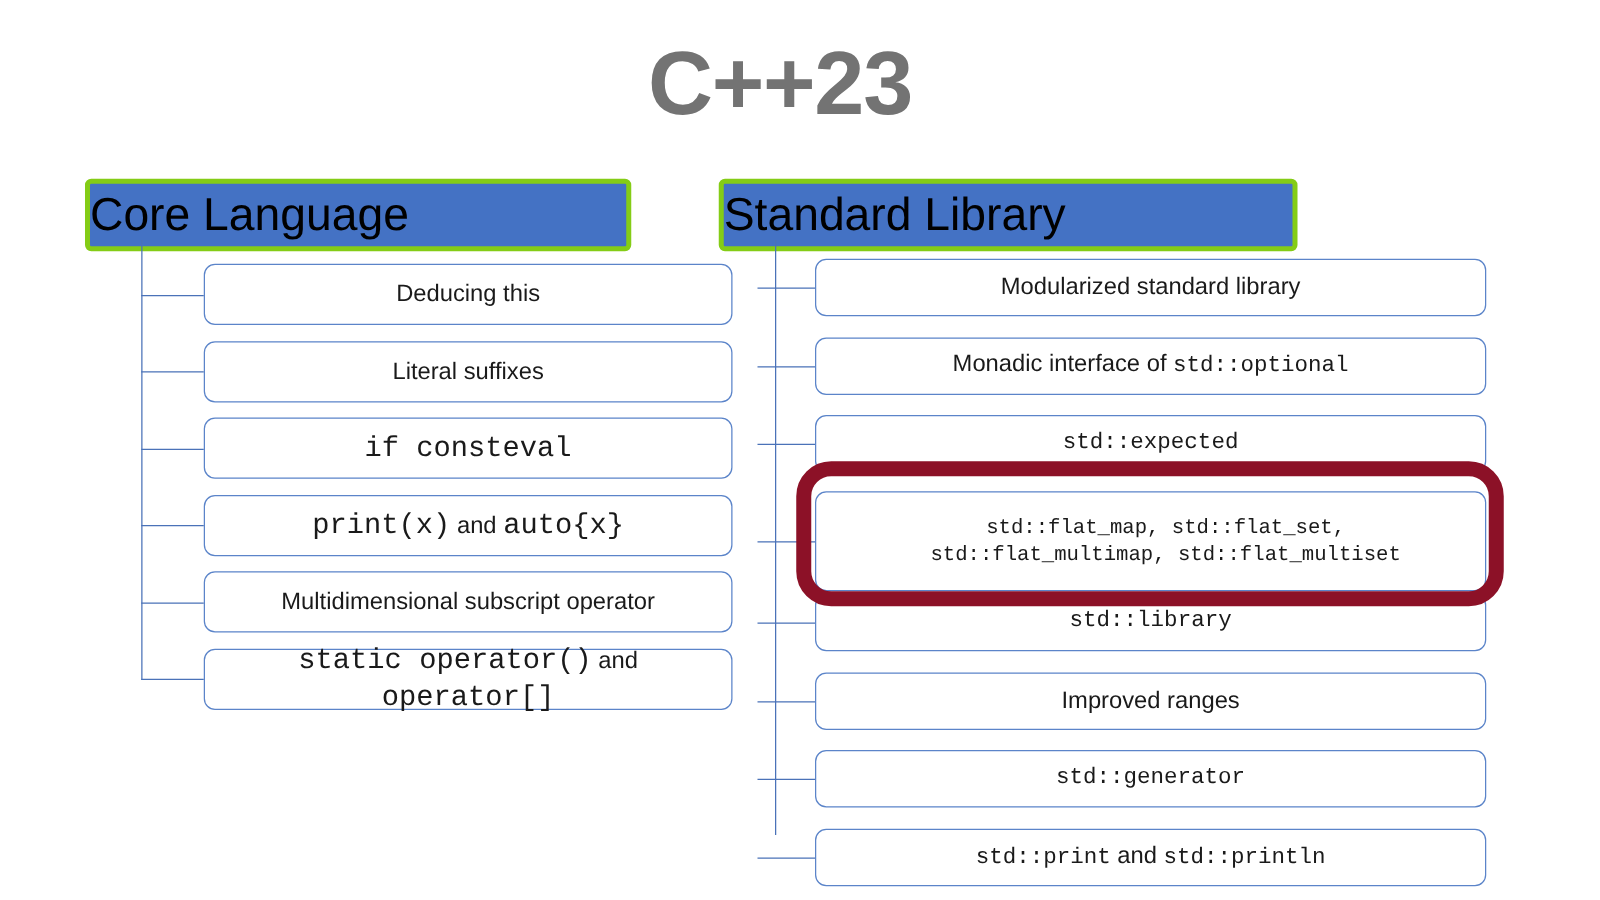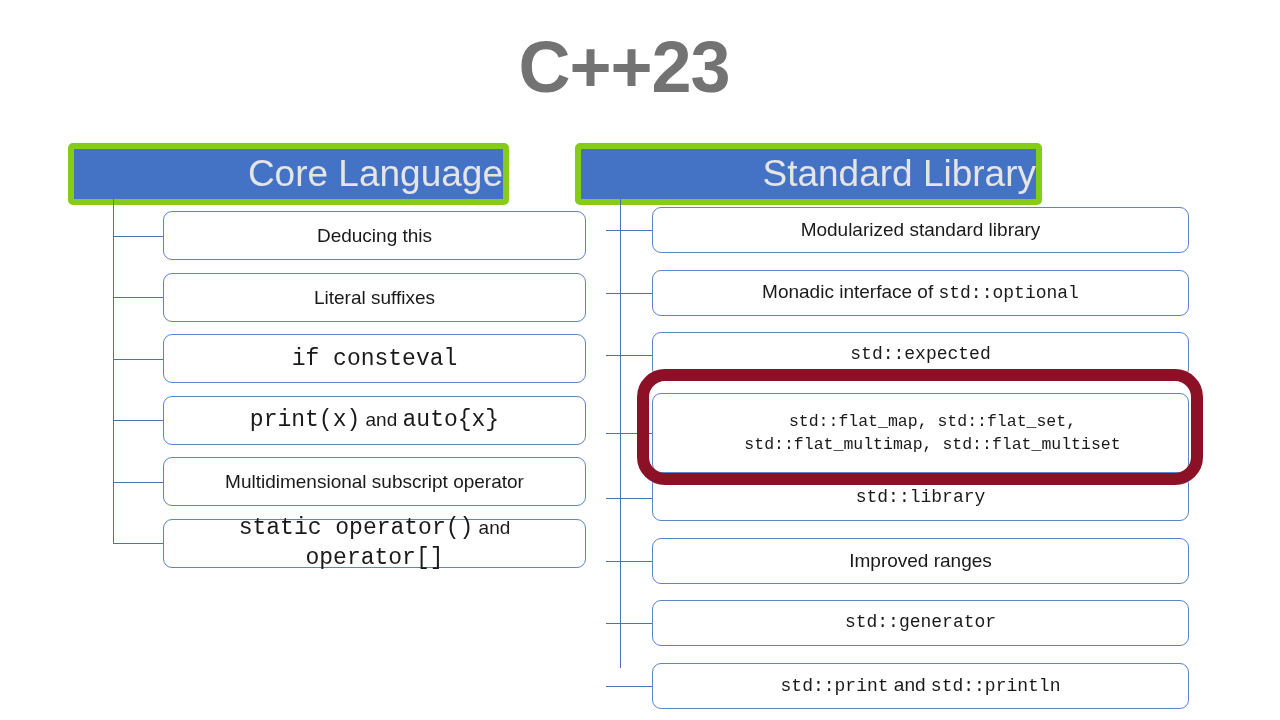--- a/index.html
+++ b/index.html
@@ -6,22 +6,22 @@
   .stage{
     position:relative;width:1280px;height:720px;background:#ffffff;overflow:hidden;
     font-family:"Liberation Sans",sans-serif;color:var(--text_dark,#1a1a1a);
   }
   .title{
     position:absolute;left:0;top:26px;width:1200px;text-align:center;
     font-size:72px;font-weight:700;letter-spacing:-1px;color:#737373;margin-left:24px;
   }
   .header{
     position:absolute;background:var(--accent_blue,#4472C4);
-    border:6px solid #84cc16;border-radius:5px;
-    color:#e5e5e5;display:flex;align-items:center;justify-content:flex-end;
+    border:4px solid #84cc16;border-radius:5px;
+    color:#000000;display:flex;align-items:center;justify-content:flex-start;
     font-size:37px;font-weight:400;
   }
   .header-core{left:68px;top:143px;width:429px;height:50px;}
   .header-std{left:575px;top:143px;width:455px;height:50px;}
   .trunk{
     position:absolute;width:0;border-left:1.4px solid var(--line_blue,#4A72B8);
   }
   .trunk-core{left:113px;top:192px;height:352px;}
   .trunk-std{left:620px;top:192px;height:476px;}
   .col{position:absolute;display:flex;flex-direction:column;}

